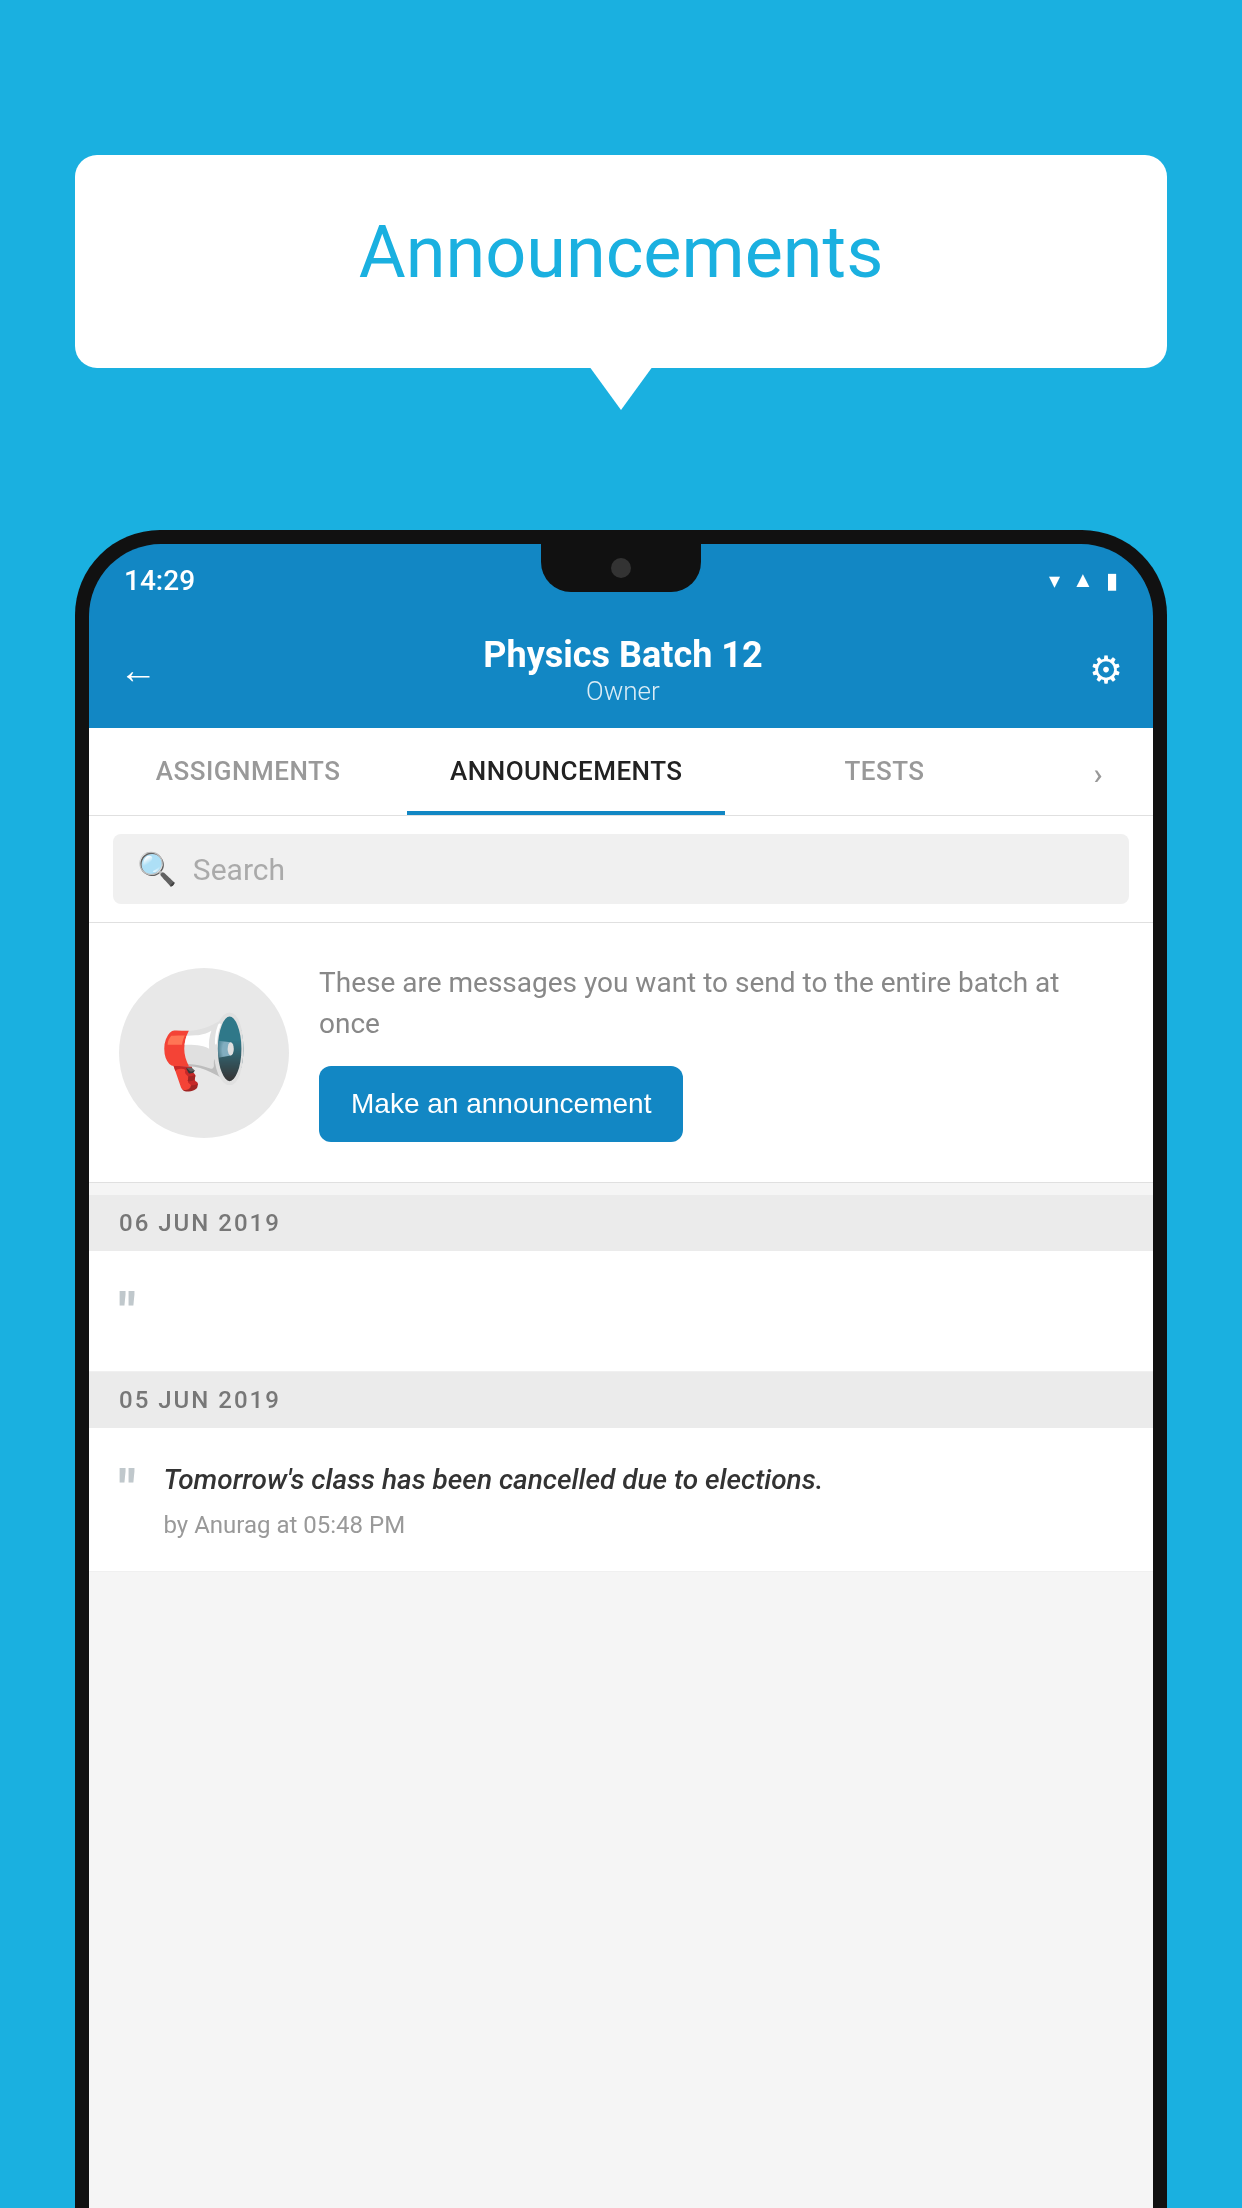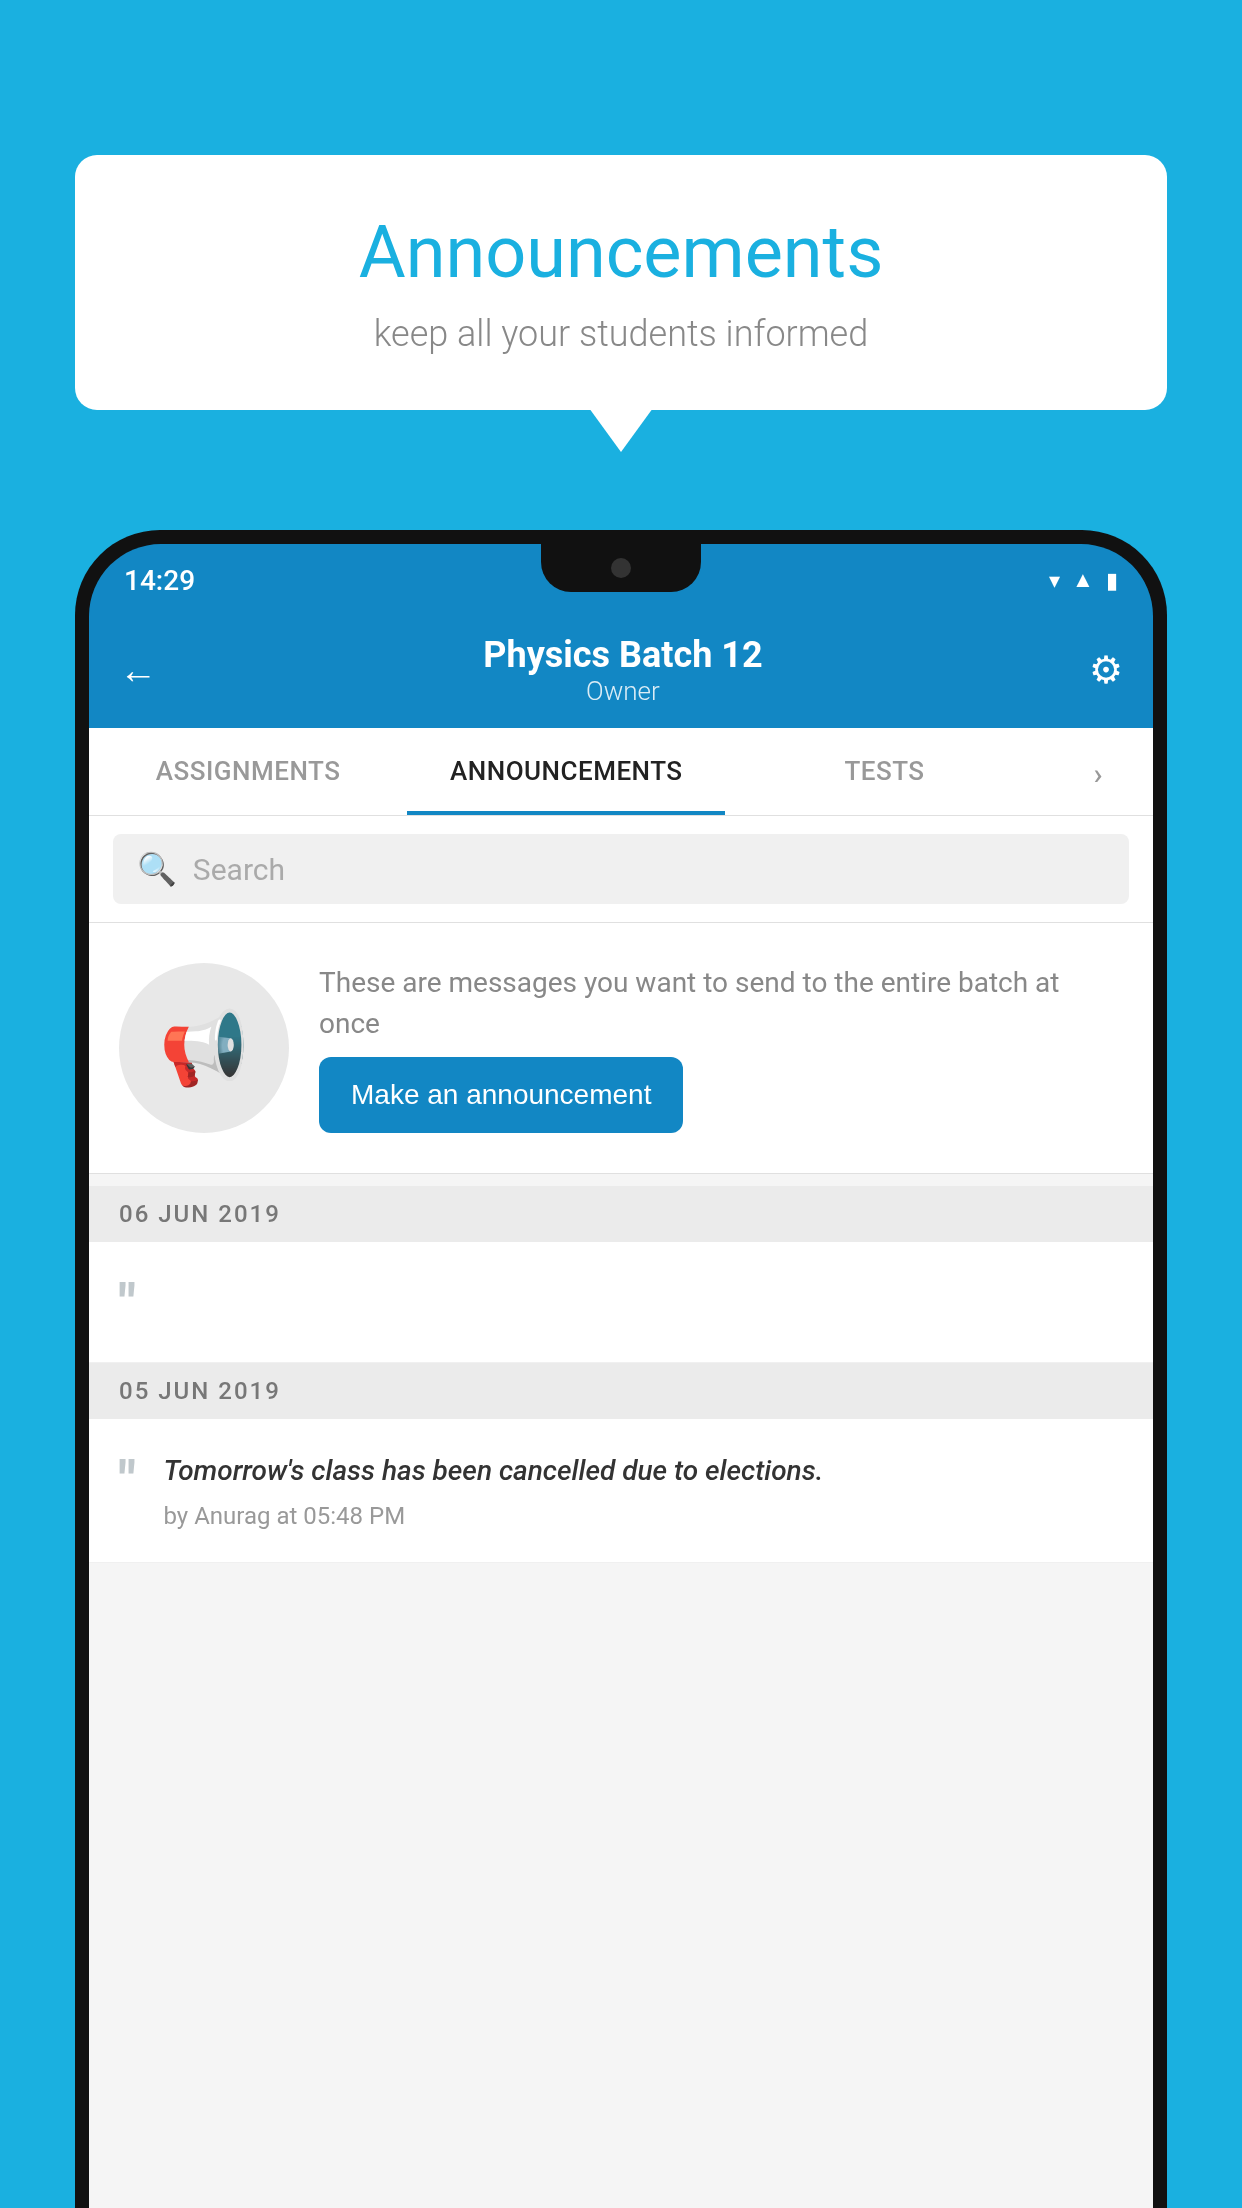--- a/index.html
+++ b/index.html
@@ -254,21 +254,21 @@
 
     .megaphone-icon {
       font-size: 72px;
       color: #5a7a8a;
     }
 
     .promo-right {
       flex: 1;
       display: flex;
       flex-direction: column;
-      gap: 12px;
+      gap: 22px;
     }
 
     .promo-text {
       color: #888;
       font-size: 28px;
       line-height: 1.45;
     }
 
     .announce-btn {
       background: #1287c4;
@@ -330,21 +330,20 @@
       color: #999;
       font-size: 24px;
     }
   </style>
 </head>
 <body>
 
 <div class="speech-bubble-container">
   <div class="speech-bubble">
     <div class="speech-bubble-title">Announcements</div>
-    <div class="speech-bubble-subtitle">keep all your students informed</div>
   </div>
 </div>
 
 <div class="phone-frame">
   <div class="phone-inner">
 
     <div class="status-bar">
       <span class="status-time">14:29</span>
       <div class="notch">
         <div class="camera-dot"></div>

